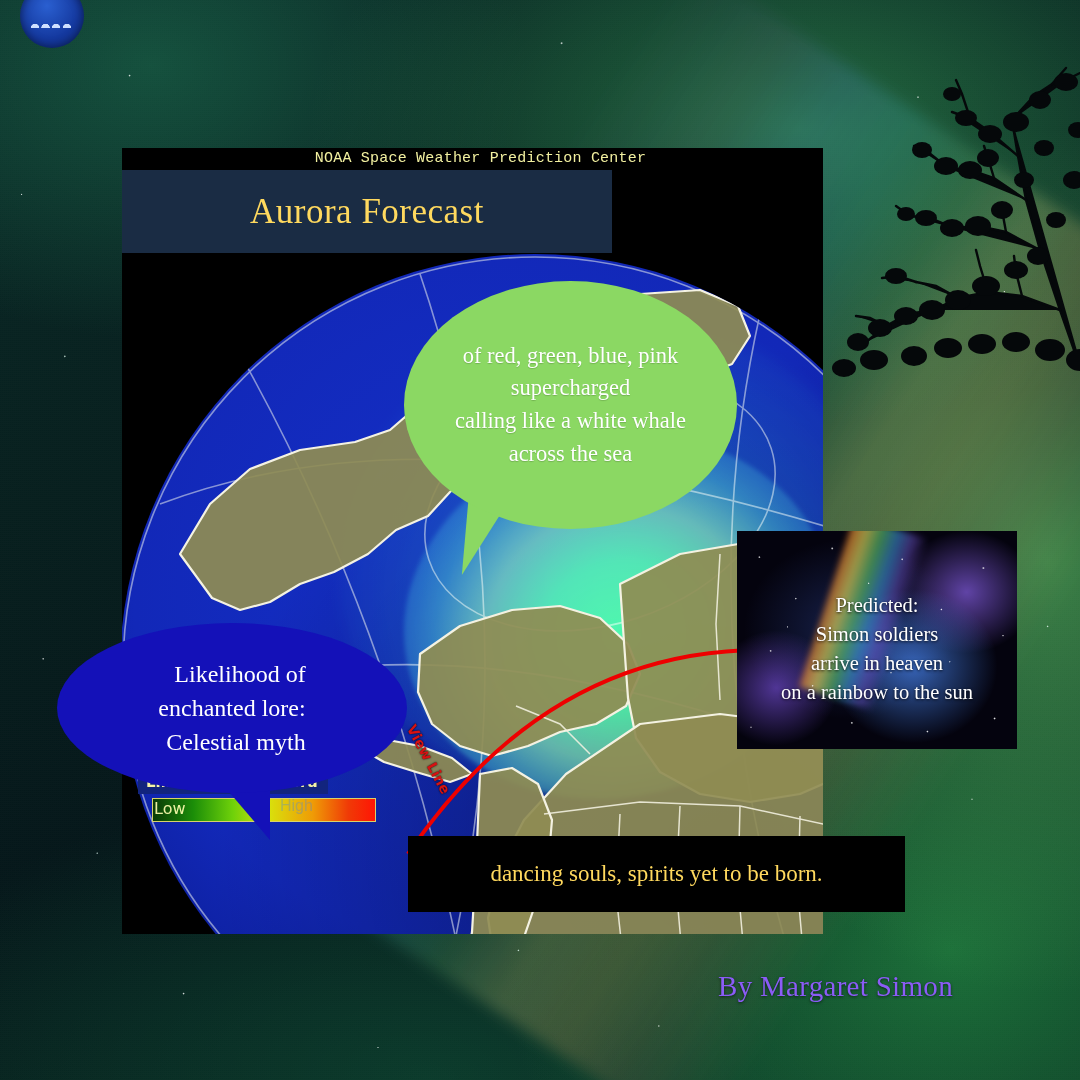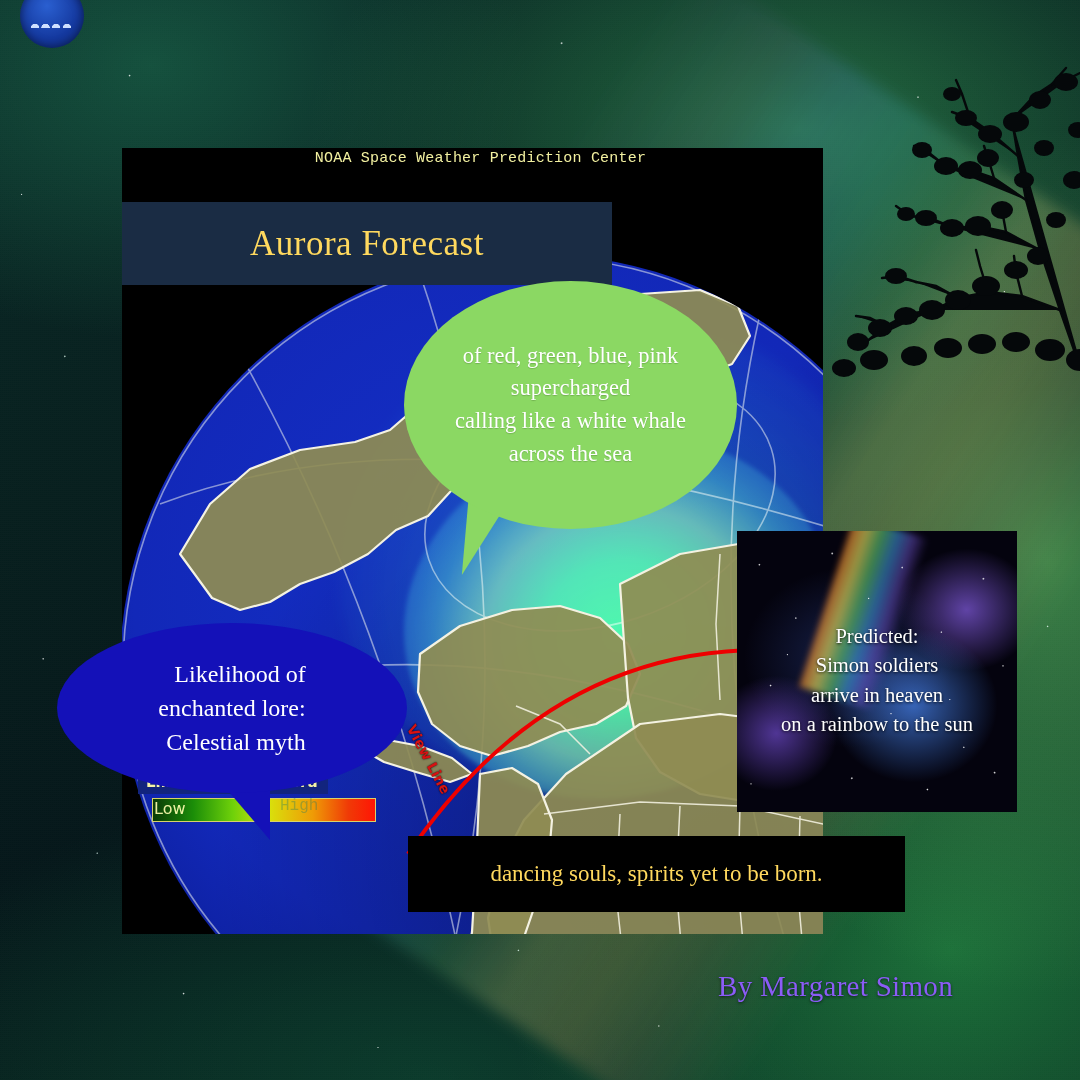--- a/index.html
+++ b/index.html
@@ -111,29 +111,29 @@
   .legend{position:absolute;left:16px;bottom:110px;width:252px;}
   .legend-title{display:inline-block;background:#12247e;color:#f6f4a8;
     font-family:"DejaVu Sans",sans-serif;font-size:15px;font-weight:bold;
     padding:2px 10px 3px 8px;}
   .legend-bar-wrap{position:relative;margin-top:4px;height:26px;}
   .legend-bar{position:absolute;left:14px;top:0;width:224px;height:24px;
     border:1px solid #d8d26a;box-sizing:border-box;
     background:linear-gradient(90deg,#0a3a06 0%,#1b8d08 18%,#6fd10a 36%,#d8e20c 52%,#ef9b06 72%,#f03a06 88%,#ff1505 100%);}
   .legend-low{position:absolute;left:16px;top:1px;color:#f6f4a8;
     font-family:"DejaVu Sans",sans-serif;font-size:16px;mix-blend-mode:screen;opacity:.95;}
-  .legend-high{position:absolute;left:142px;top:-1px;color:#0f766e;
-    font-family:Liberation Mono, monospace;font-size:16px;opacity:.32;}
+  .legend-high{position:absolute;left:142px;top:-1px;color:#3b82f6;
+    font-family:Liberation Sans, sans-serif;font-size:16px;opacity:.32;}
 
   .viewline-note{position:absolute;left:0;bottom:8px;width:100%;text-align:center;
     color:#e51313;font-family:"DejaVu Sans",sans-serif;font-size:13.5px;}
 
   
   .title-card{position:absolute;left:122px;top:170px;width:490px;height:83px;
-    background:#1a2c44;display:flex;align-items:center;justify-content:center;margin-top:32px;}
+    background:#1a2c44;display:flex;align-items:center;justify-content:center;}
   .title-card span{color:#ffd95e;font-family:"Liberation Serif",serif;font-size:35px;
     letter-spacing:.5px;}
 
   
   .bubble-green{position:absolute;left:404px;top:281px;width:333px;height:248px;
     background:#8bd863;border-radius:50%/50%;
     display:flex;align-items:center;justify-content:center;}
   .bubble-green .lines{text-align:center;color:#fff;font-size:22.5px;line-height:1.45;
     text-shadow:0 1px 1px rgba(0,0,0,.18);padding:0 12px;}
   .bubble-green-tail{position:absolute;left:466px;top:480px;width:0;height:0;
@@ -142,21 +142,21 @@
 
   
   .bubble-blue{position:absolute;left:57px;top:623px;width:350px;height:170px;
     background:#1411b8;border-radius:50%/50%;
     display:flex;align-items:center;justify-content:center;}
   .bubble-blue .lines{text-align:right;color:#fff;font-size:24px;line-height:1.42;}
   .bubble-blue-tail{position:absolute;left:200px;top:758px;width:0;height:0;
     border-right:70px solid #1411b8;border-bottom:82px solid transparent;}
 
   
-  .galaxy-card{position:absolute;left:737px;top:531px;width:280px;height:281px;
+  .galaxy-card{position:absolute;left:737px;top:531px;width:280px;height:218px;
     overflow:hidden;background:#050410;}
   .galaxy-neb{position:absolute;inset:0;
     background:
       radial-gradient(ellipse 120px 110px at 63% 62%, rgba(70,130,235,.75) 0%, rgba(20,30,80,0) 70%),
       radial-gradient(ellipse 95px 85px at 82% 28%, rgba(135,95,230,.7) 0%, rgba(20,20,60,0) 72%),
       radial-gradient(ellipse 85px 80px at 14% 72%, rgba(120,80,220,.65) 0%, rgba(20,20,60,0) 72%),
       radial-gradient(ellipse 140px 120px at 40% 45%, rgba(60,90,190,.35) 0%, rgba(8,8,25,0) 75%),
       #04030e;}
   .galaxy-stars{position:absolute;inset:0;
     background-image:

